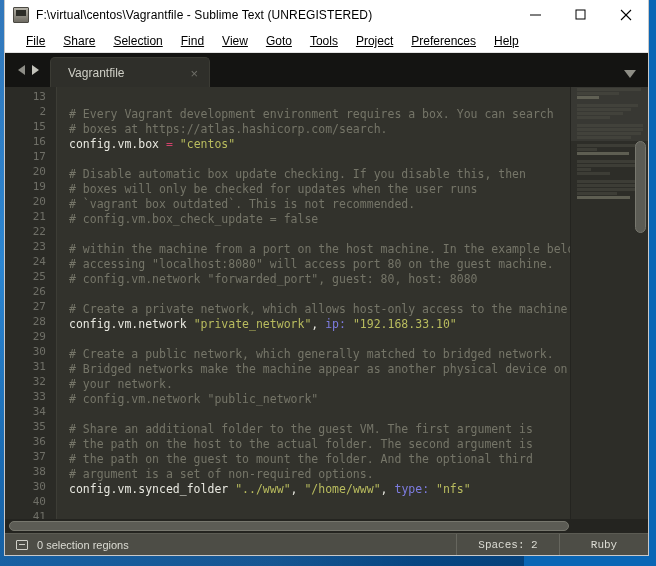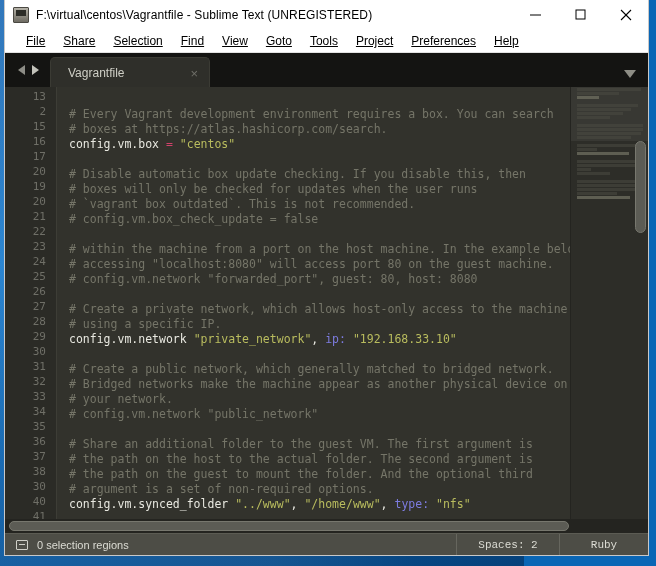--- a/index.html
+++ b/index.html
@@ -363,21 +363,20 @@
             <div class="codeline"><span class="cm"># Disable automatic box update checking. If you disable this, then</span></div>
             <div class="codeline"><span class="cm"># boxes will only be checked for updates when the user runs</span></div>
             <div class="codeline"><span class="cm"># `vagrant box outdated`. This is not recommended.</span></div>
             <div class="codeline"><span class="cm"># config.vm.box_check_update = false</span></div>
             <div class="codeline">&nbsp;</div>
             <div class="codeline"><span class="cm"># within the machine from a port on the host machine. In the example below,</span></div>
             <div class="codeline"><span class="cm"># accessing "localhost:8080" will access port 80 on the guest machine.</span></div>
             <div class="codeline"><span class="cm"># config.vm.network "forwarded_port", guest: 80, host: 8080</span></div>
             <div class="codeline">&nbsp;</div>
             <div class="codeline"><span class="cm"># Create a private network, which allows host-only access to the machine</span></div>
-            <div class="codeline"><span class="cm"># using a specific IP.</span></div>
             <div class="codeline"><span class="pl">config.vm.network </span><span class="st">"private_network"</span><span class="pl">, </span><span class="kw">ip:</span><span class="pl"> </span><span class="st">"192.168.33.10"</span></div>
             <div class="codeline">&nbsp;</div>
             <div class="codeline"><span class="cm"># Create a public network, which generally matched to bridged network.</span></div>
             <div class="codeline"><span class="cm"># Bridged networks make the machine appear as another physical device on</span></div>
             <div class="codeline"><span class="cm"># your network.</span></div>
             <div class="codeline"><span class="cm"># config.vm.network "public_network"</span></div>
             <div class="codeline">&nbsp;</div>
             <div class="codeline"><span class="cm"># Share an additional folder to the guest VM. The first argument is</span></div>
             <div class="codeline"><span class="cm"># the path on the host to the actual folder. The second argument is</span></div>
             <div class="codeline"><span class="cm"># the path on the guest to mount the folder. And the optional third</span></div>

